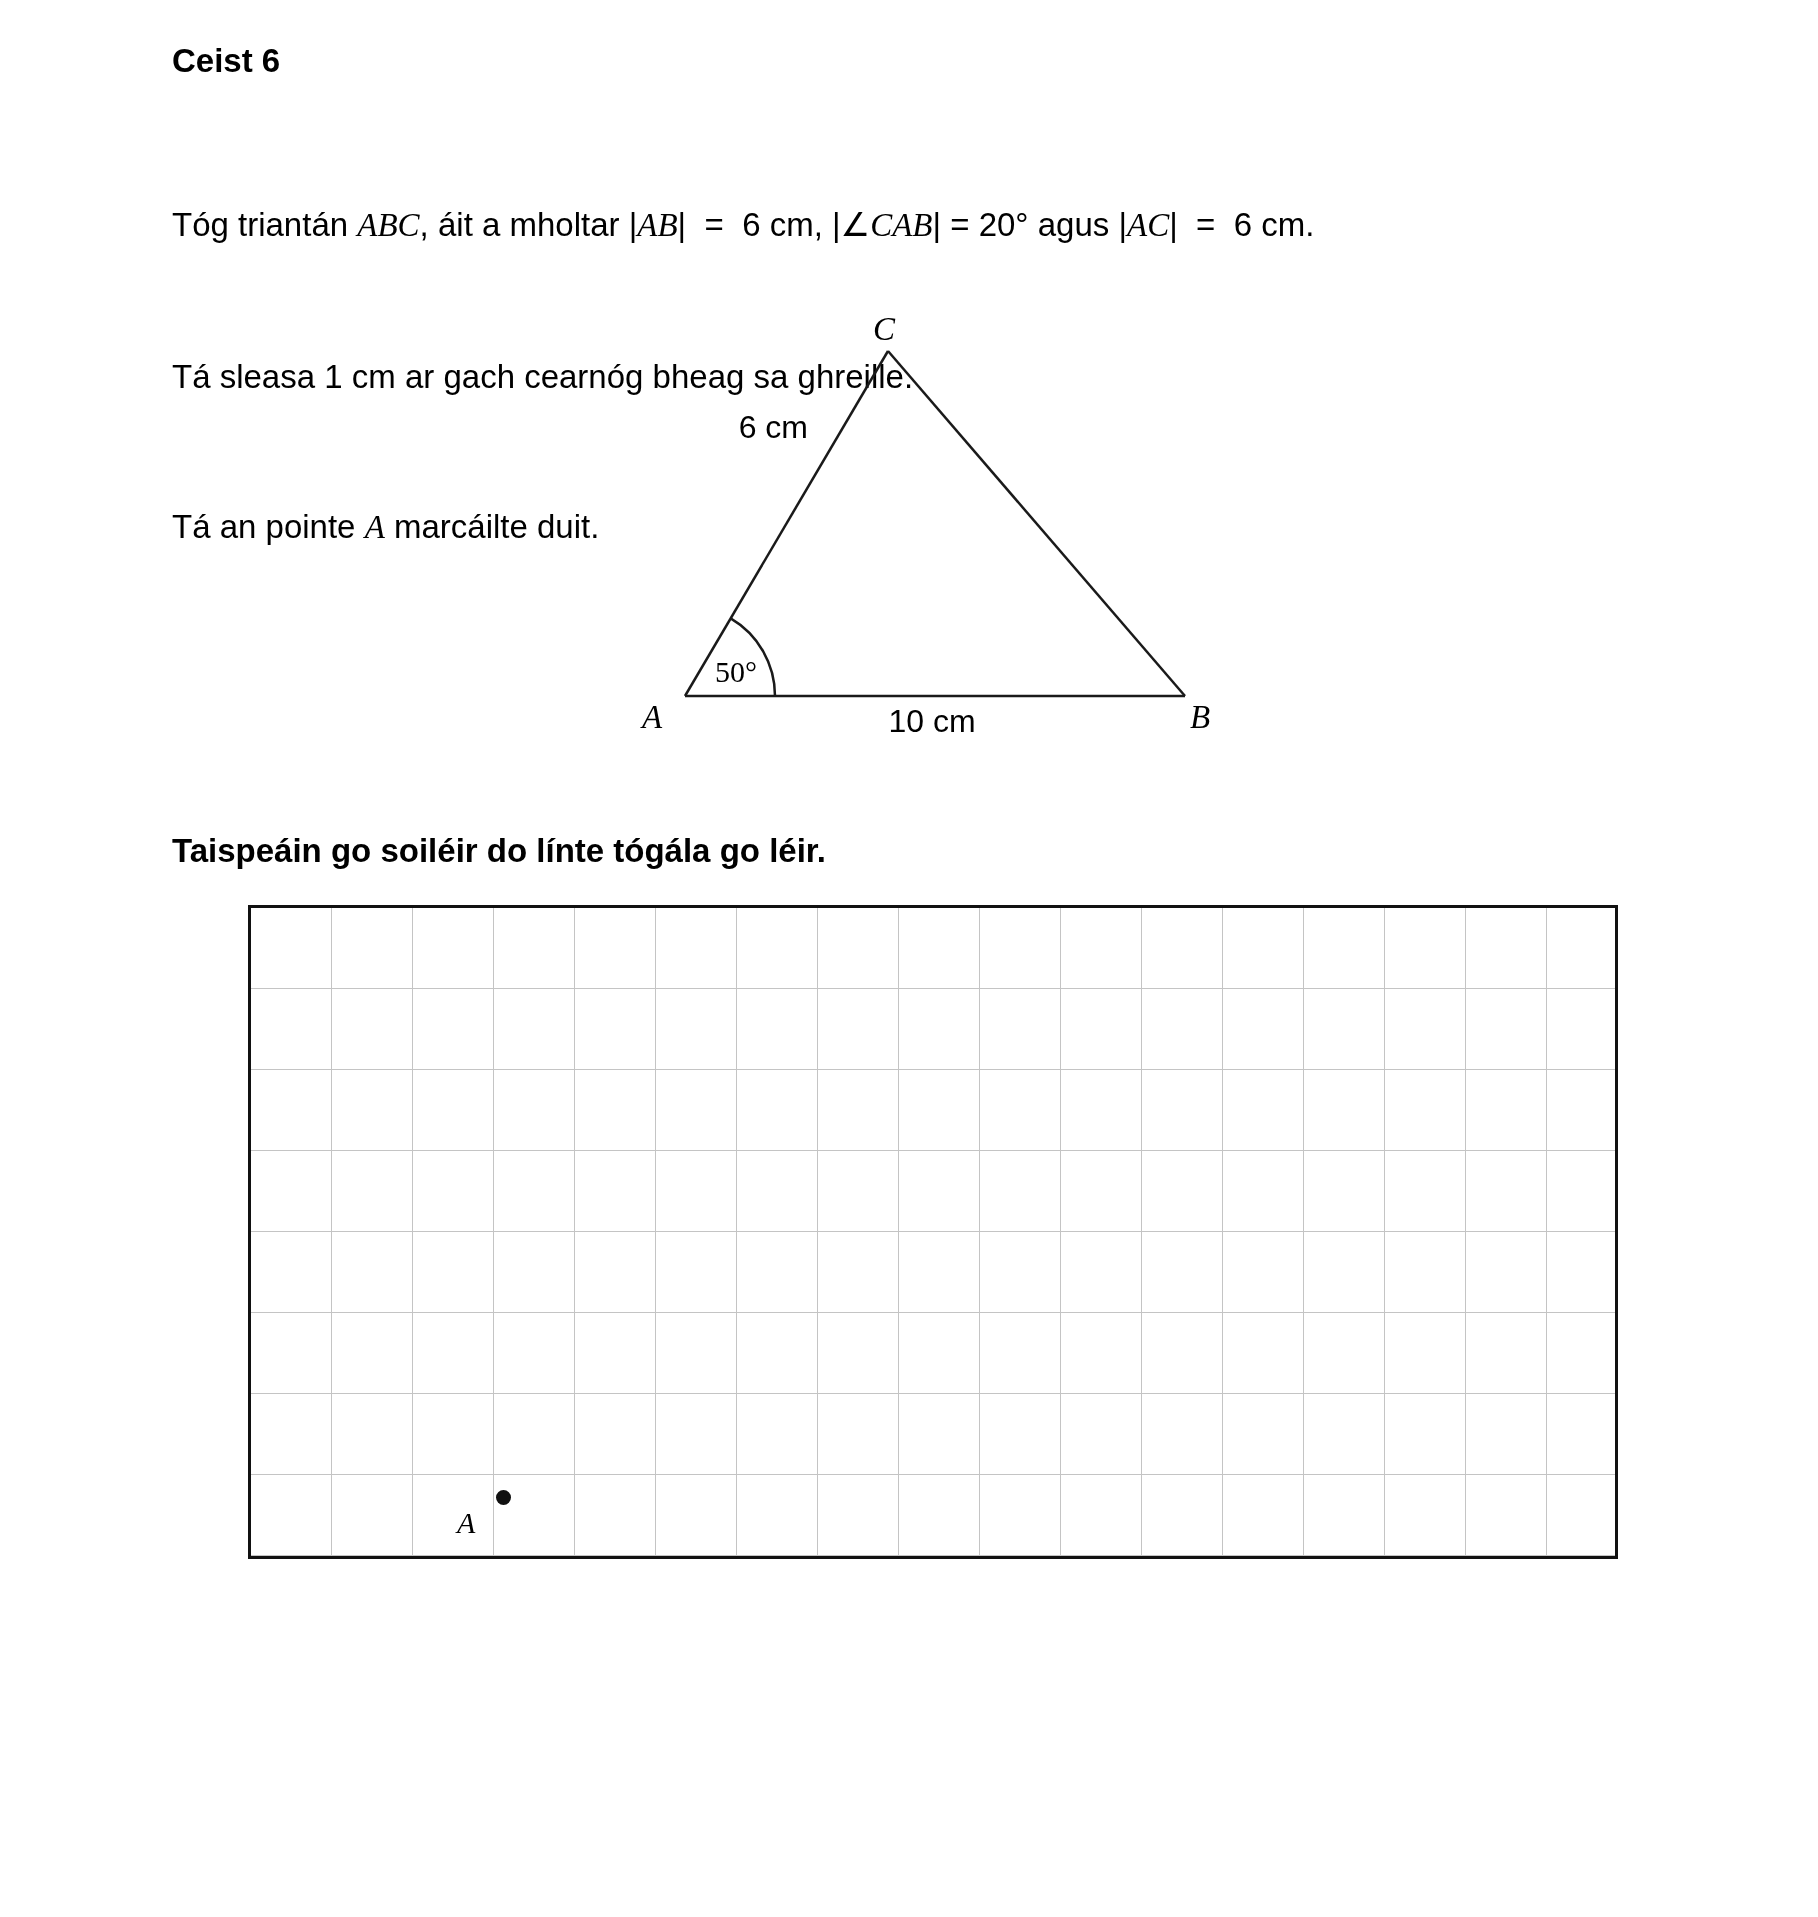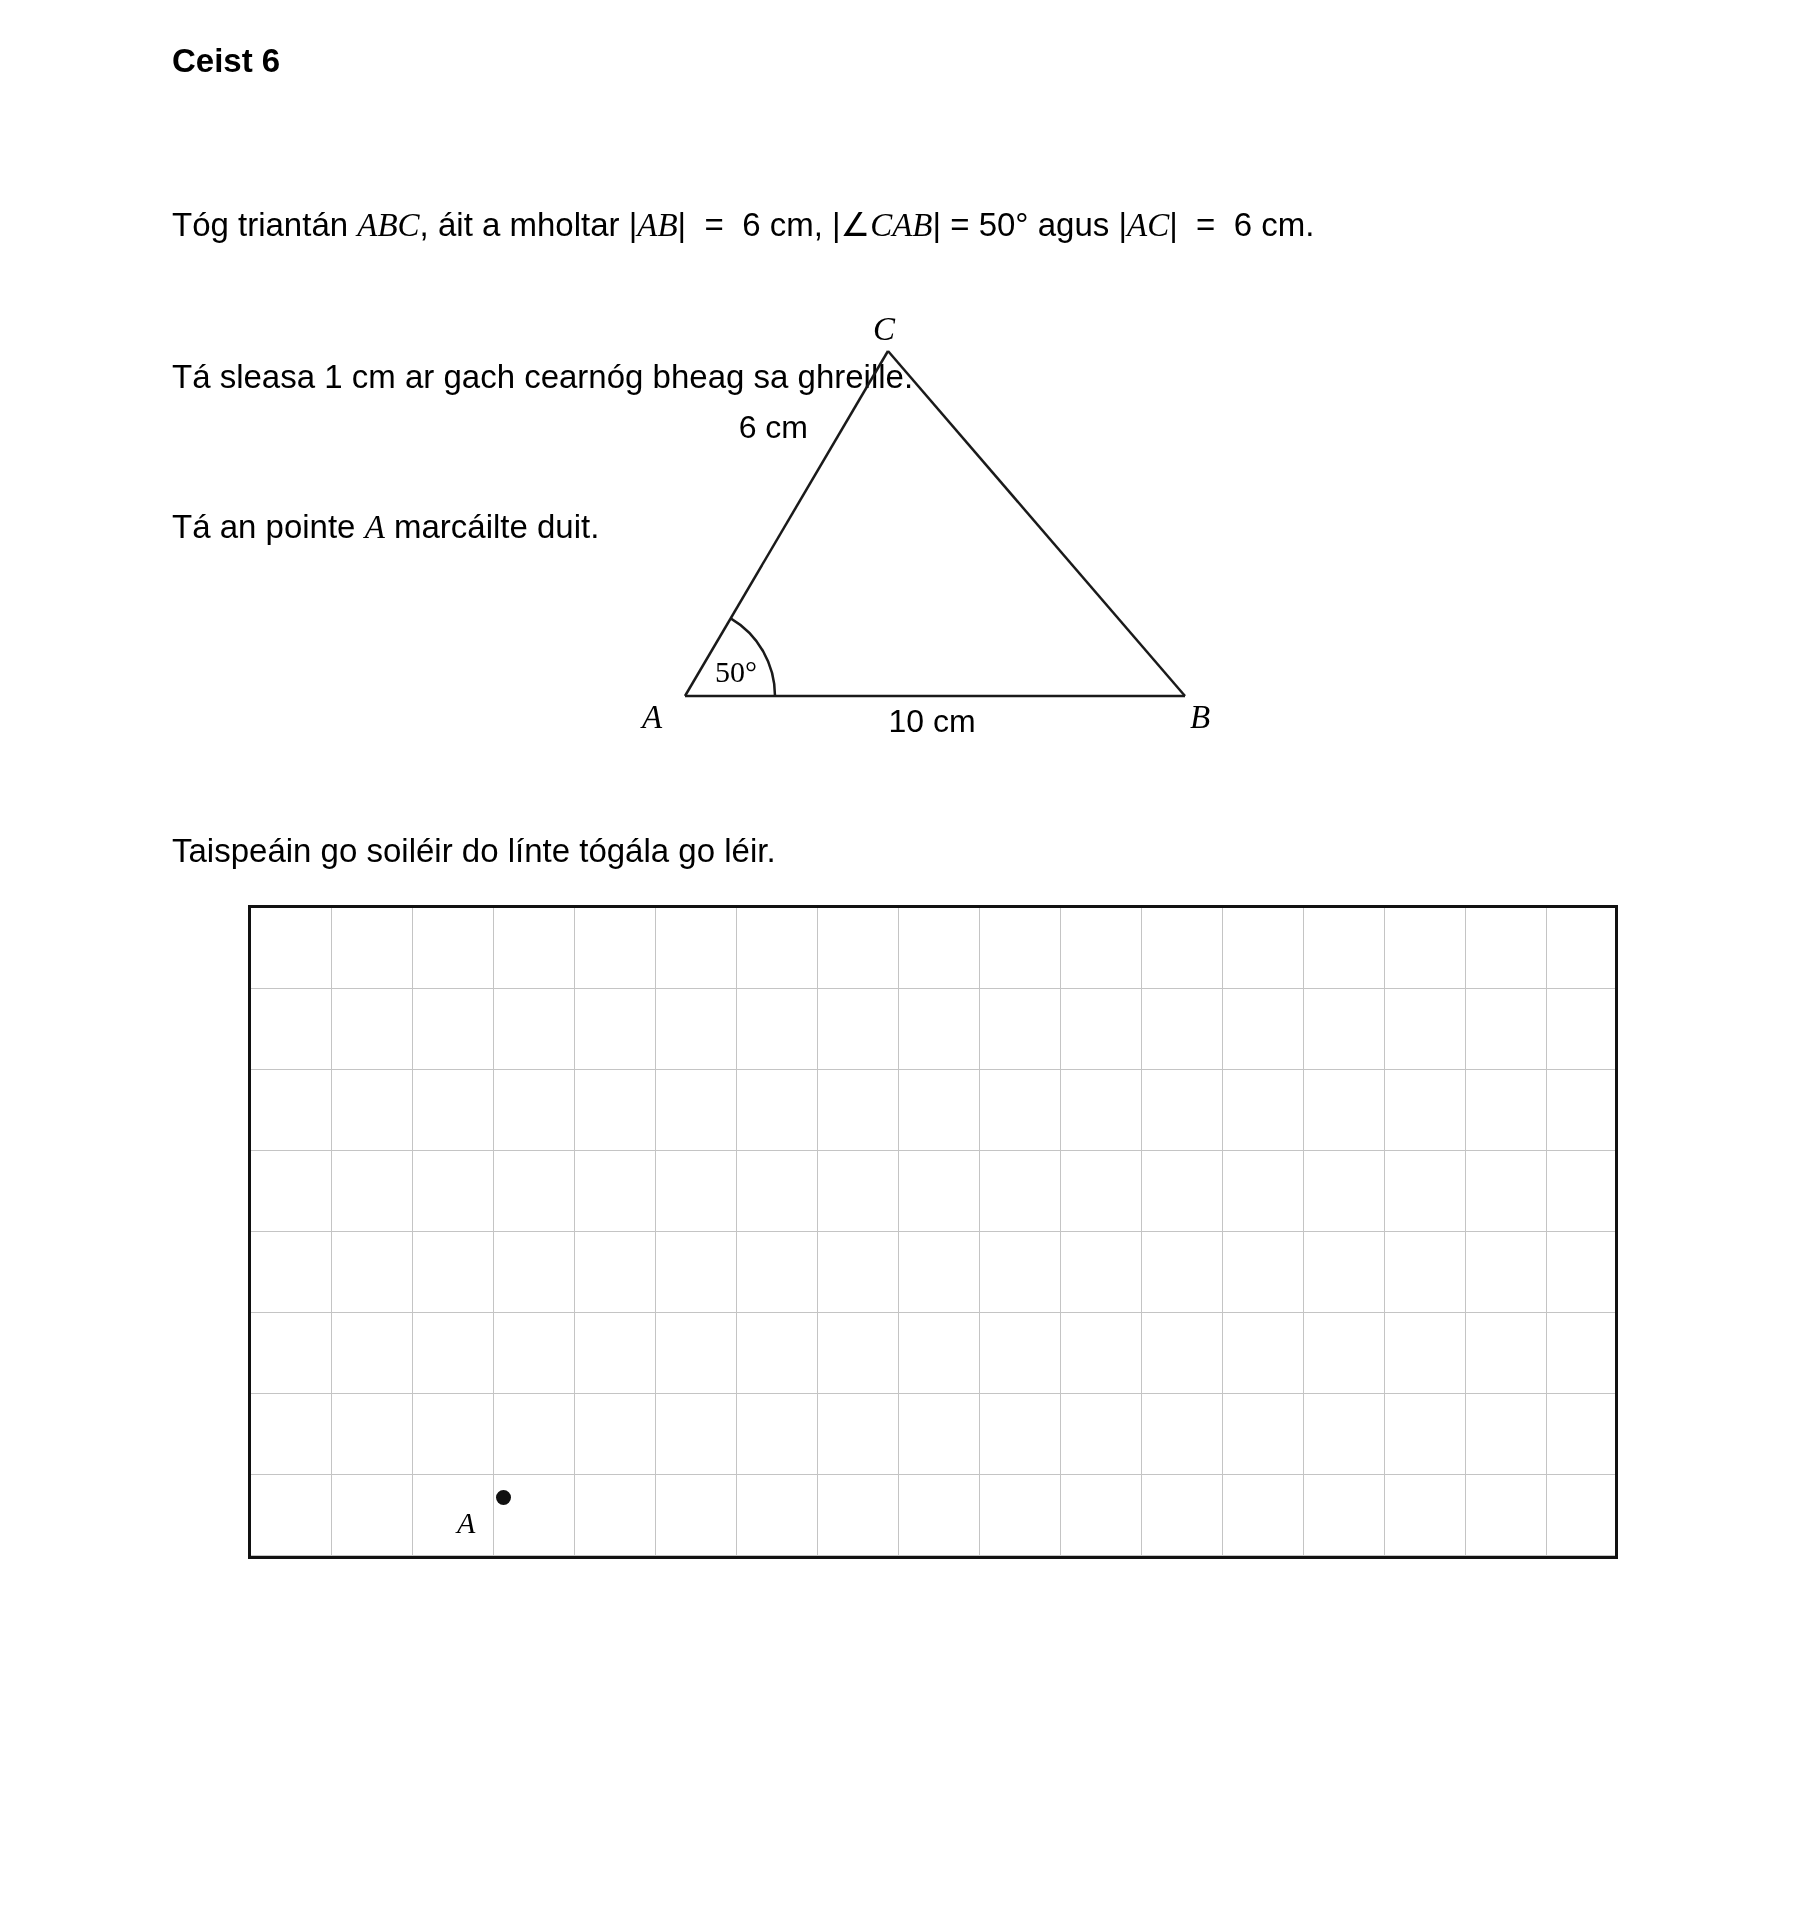--- a/index.html
+++ b/index.html
@@ -37,20 +37,21 @@
   .m {
     font-family: "Liberation Serif", serif;
     font-style: italic;
     margin-top: 32px;
   }
   .prompt {
     position: absolute;
     left: 172px;
     top: 832px;
     white-space: pre-wrap;
+    font-weight: bold;
   }
   .sketch-svg {
     position: absolute;
     left: 540px;
     top: 296px;
   }
   .sketch-svg line, .sketch-svg path {
     stroke: #1a1a1a;
     stroke-width: 2.5;
     fill: none;
@@ -106,21 +107,21 @@
 </head>
 <body>
 
 <div class="page">
 
   <div class="header-row">
     <span>Ceist 6</span>
   </div>
 
   <div class="para p1">
-    <div><span>Tóg triantán </span><span class="m">ABC</span><span>, áit a mholtar |</span><span class="m">AB</span><span>|  =  6 cm, |∠</span><span class="m">CAB</span><span>| = 50° agus |</span><span class="m">AC</span><span>|  =  6 cm.</span></div>
+    <div><span>Tóg triantán </span><span class="m">ABC</span><span>, áit a mholtar |</span><span class="m">AB</span><span>|  =  6 cm, |∠</span><span class="m">CAB</span><span>| = 20° agus |</span><span class="m">AC</span><span>|  =  6 cm.</span></div>
   </div>
 
   <div class="para p2">
     <div>Tá sleasa 1 cm ar gach cearnóg bheag sa ghreille.</div>
     <div><span>Tá an pointe </span><span class="m">A</span><span> marcáilte duit.</span></div>
   </div>
 
   <svg class="sketch-svg" width="760" height="470" viewBox="0 0 760 470">
     <line x1="145" y1="400" x2="645" y2="400"></line>
     <line x1="145" y1="400" x2="348" y2="55"></line>

